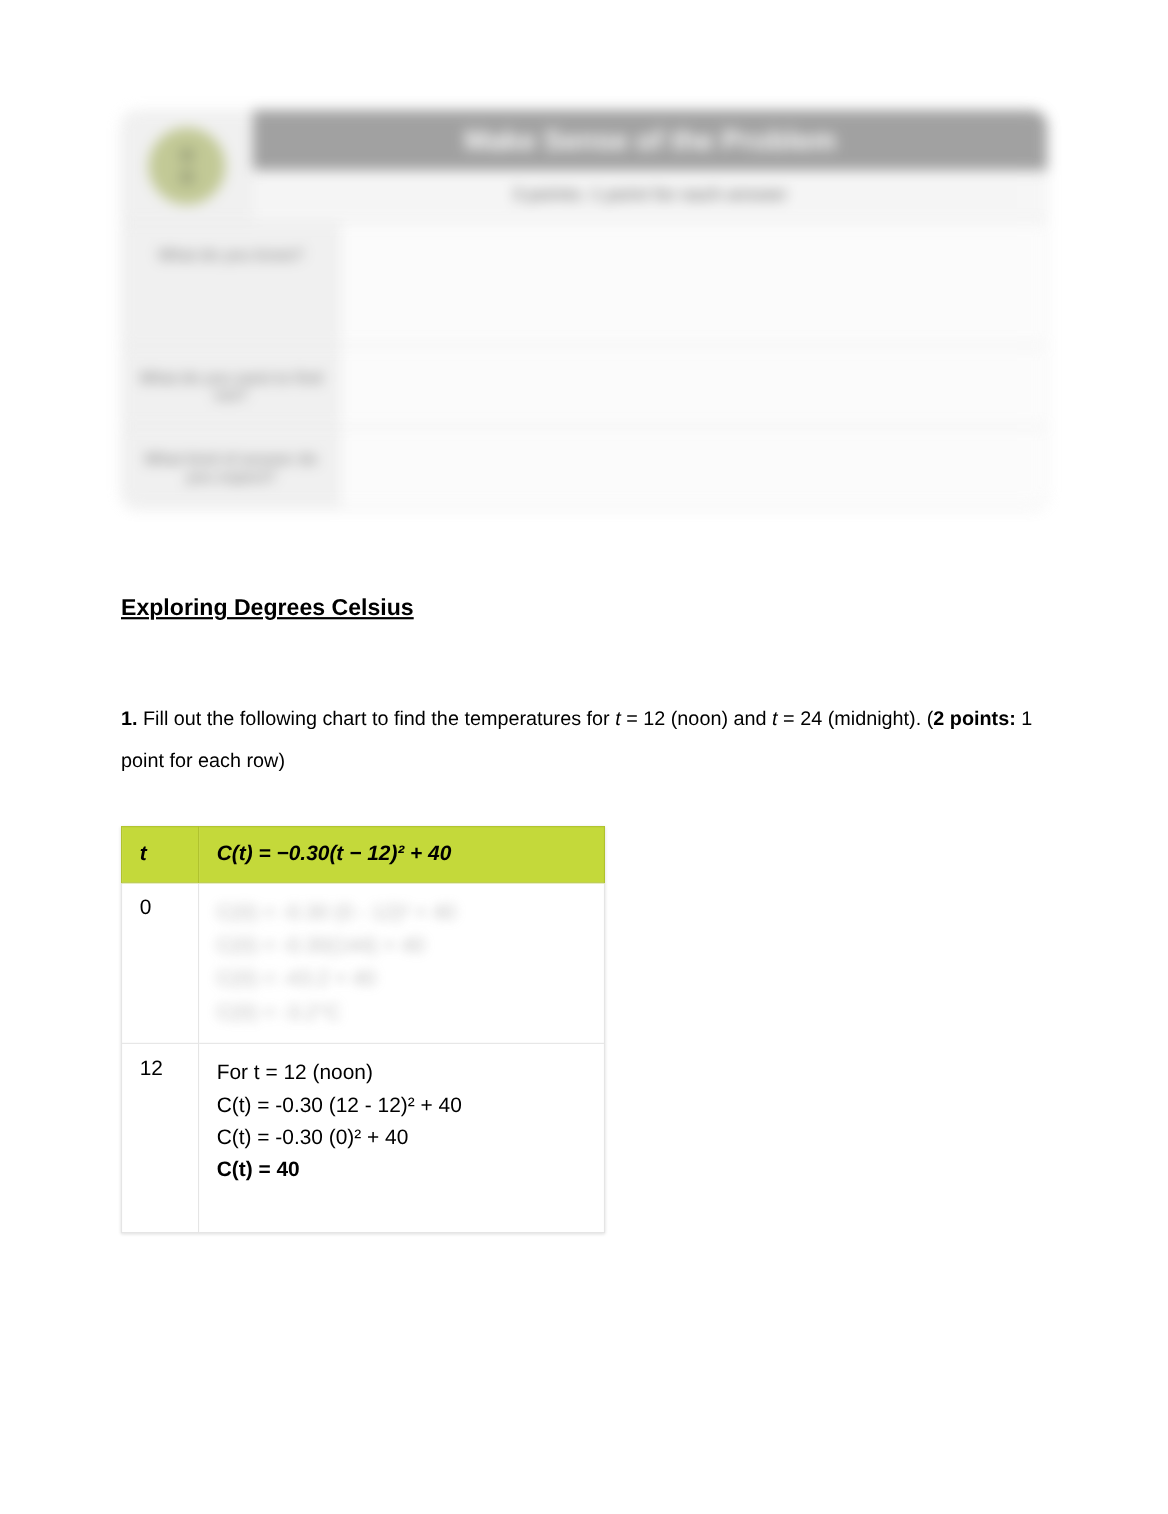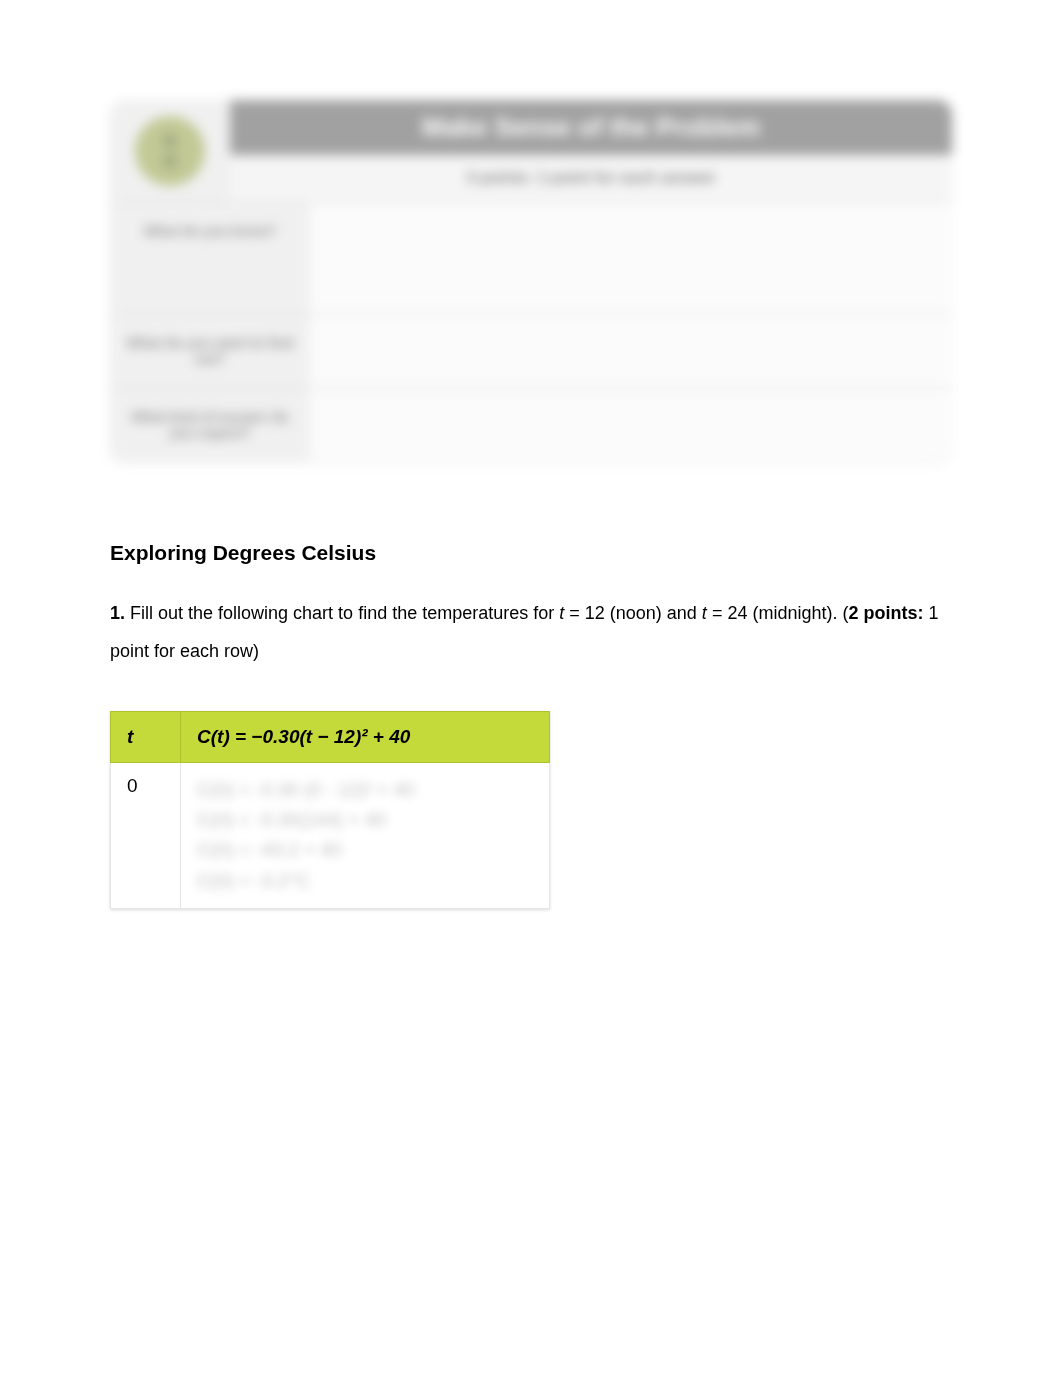--- a/index.html
+++ b/index.html
@@ -90,21 +90,22 @@
       flex: 1;
       background: #fafafa;
       min-height: 60px;
     }
     .wb-row.tall .label, .wb-row.tall .value {
       min-height: 110px;
     }
     .section-title {
       font-weight: bold;
       font-size: 21px;
-      margin-bottom: 30px;
+      margin-bottom: 70px;
+      text-decoration: underline;
     }
     .question {
       font-size: 18px;
       line-height: 2.1;
       margin-bottom: 40px;
     }
     .question .italic {
       font-style: italic;
     }
     .question .bold {
@@ -201,14 +202,26 @@
       <td class="col-t">0</td>
       <td>
         <div class="blurred-work">
           <div>C(0) = -0.30 (0 - 12)² + 40</div>
           <div>C(0) = -0.30(144) + 40</div>
           <div>C(0) = -43.2 + 40</div>
           <div>C(0) = -3.2°C</div>
         </div>
       </td>
     </tr>
+    <tr>
+      <td class="col-t">12</td>
+      <td>
+        <div class="work-lines">
+          <div>For t = 12 (noon)</div>
+          <div>C(t) = -0.30 (12 - 12)² + 40</div>
+          <div>C(t) = -0.30 (0)² + 40</div>
+          <div class="result">C(t) = 40</div>
+          <div>&nbsp;</div>
+        </div>
+      </td>
+    </tr>
   </tbody>
 </table>
 
 </body></html>

